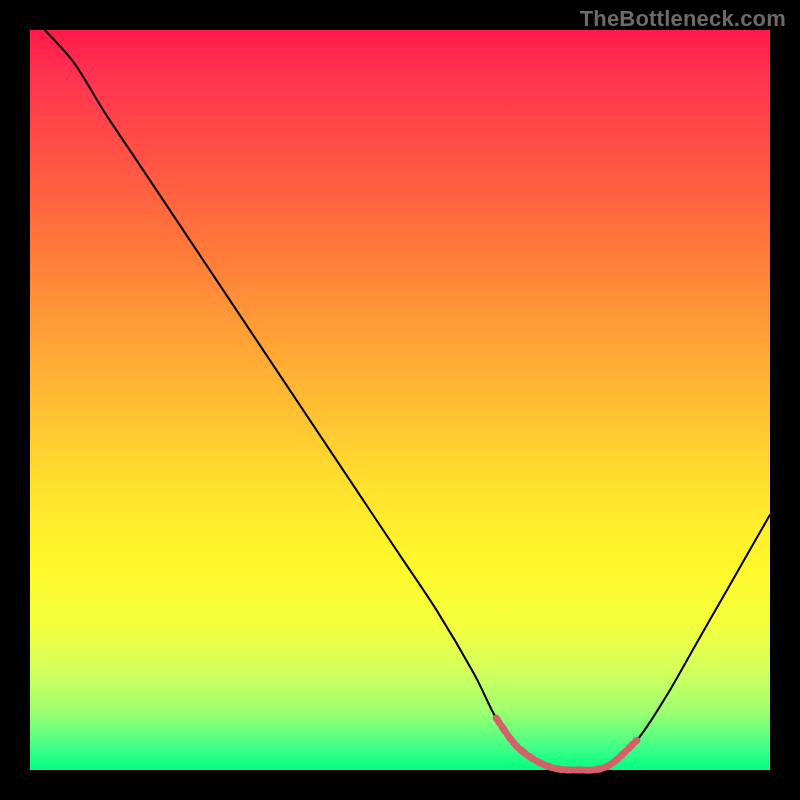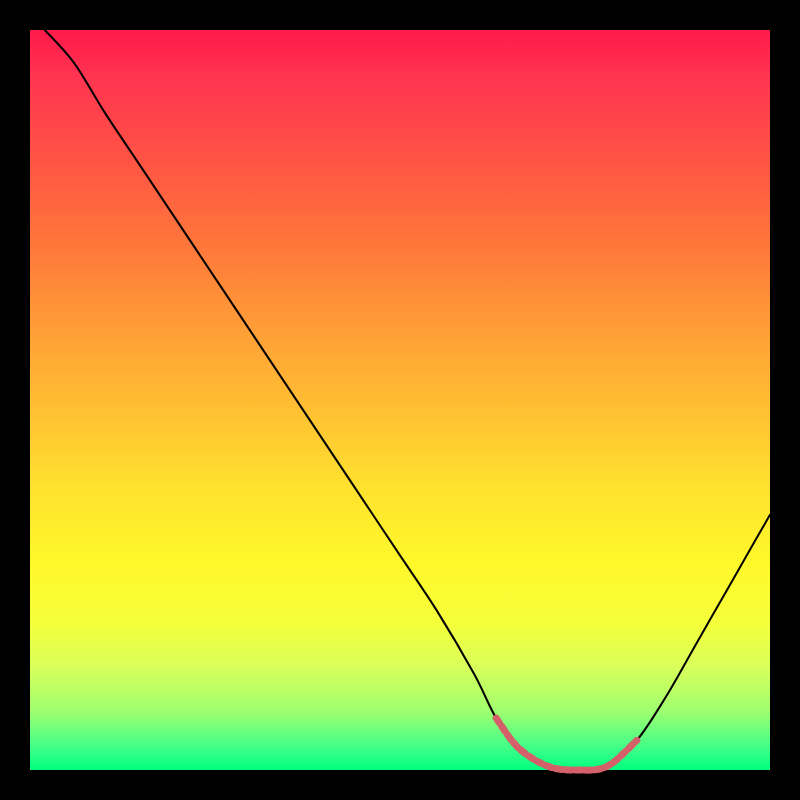--- a/index.html
+++ b/index.html
@@ -56,20 +56,21 @@
     width: 740px;
     height: 740px;
     overflow: visible;
   }
 </style>
 </head>
 <body>
 
 <div class="chart-container">
 
+  <div class="watermark">TheBottleneck.com</div>
 
   <div class="plot-area">
     <svg class="curve" viewBox="0 0 740 740" preserveAspectRatio="none">
       <path fill="none" stroke="#000" stroke-width="2" stroke-linecap="round" d="M 14.8 0 C 19.733333333333334 5.550000000000011, 34.53333333333333 19.733333333333405, 44.4 33.30000000000007 C 54.266666666666666 46.86666666666673, 62.9 64.13333333333331, 74 81.39999999999998 C 85.1 98.66666666666664, 98.66666666666667 118.40000000000009, 111 136.9000000000001 C 123.33333333333333 155.4000000000001, 135.66666666666666 173.9, 148 192.39999999999998 C 160.33333333333334 210.89999999999995, 172.66666666666666 229.39999999999998, 185 247.89999999999998 C 197.33333333333334 266.4, 209.66666666666666 284.90000000000003, 222 303.40000000000003 C 234.33333333333334 321.90000000000003, 246.66666666666666 340.4, 259 358.9 C 271.3333333333333 377.4, 283.6666666666667 395.9, 296 414.4 C 308.3333333333333 432.9, 320.6666666666667 451.40000000000003, 333 469.90000000000003 C 345.3333333333333 488.40000000000003, 357.66666666666663 506.9, 370 525.4 C 382.33333333333337 543.9, 394.66666666666674 561.1666666666666, 407.00000000000006 580.9 C 419.33333333333337 600.6333333333333, 434.1333333333333 625.9166666666666, 444 643.8 C 453.8666666666667 661.6833333333333, 458.79999999999995 675.8666666666667, 466.2 688.2 C 473.6 700.5333333333334, 479.7666666666667 709.7833333333333, 488.40000000000003 717.8 C 497.03333333333336 725.8166666666666, 508.1333333333333 732.5999999999999, 518 736.3 C 527.8666666666667 740, 537.7333333333333 740, 547.6 740 C 557.4666666666667 740, 567.3333333333334 741.2333333333333, 577.2 736.3 C 587.0666666666667 731.3666666666666, 596.9333333333333 722.1166666666667, 606.8 710.4 C 616.6666666666666 698.6833333333333, 626.5333333333333 682.0333333333333, 636.4 666 C 646.2666666666667 649.9666666666667, 656.1333333333333 631.4666666666667, 666 614.2 C 675.8666666666667 596.9333333333334, 685.7333333333332 579.6666666666666, 695.5999999999999 562.4 C 705.4666666666666 545.1333333333333, 717.8 523.55, 725.1999999999999 510.6 C 732.5999999999999 497.65000000000003, 737.5333333333333 489.0166666666667, 740 484.70000000000005"></path>
       <path fill="none" stroke="#d4606a" stroke-width="7" stroke-linecap="round" stroke-dasharray="6 4" d="M 466.2 688.2 C 469.9 693.1333333333333, 479.7666666666667 709.7833333333333, 488.40000000000003 717.8 C 497.03333333333336 725.8166666666666, 508.1333333333333 732.5999999999999, 518 736.3 C 527.8666666666667 740, 537.7333333333333 740, 547.6 740 C 557.4666666666667 740, 567.3333333333334 741.2333333333333, 577.2 736.3 C 587.0666666666667 731.3666666666666, 601.8666666666667 714.7166666666667, 606.8 710.4"></path>
     </svg>
   </div>
 
 </div>
 

